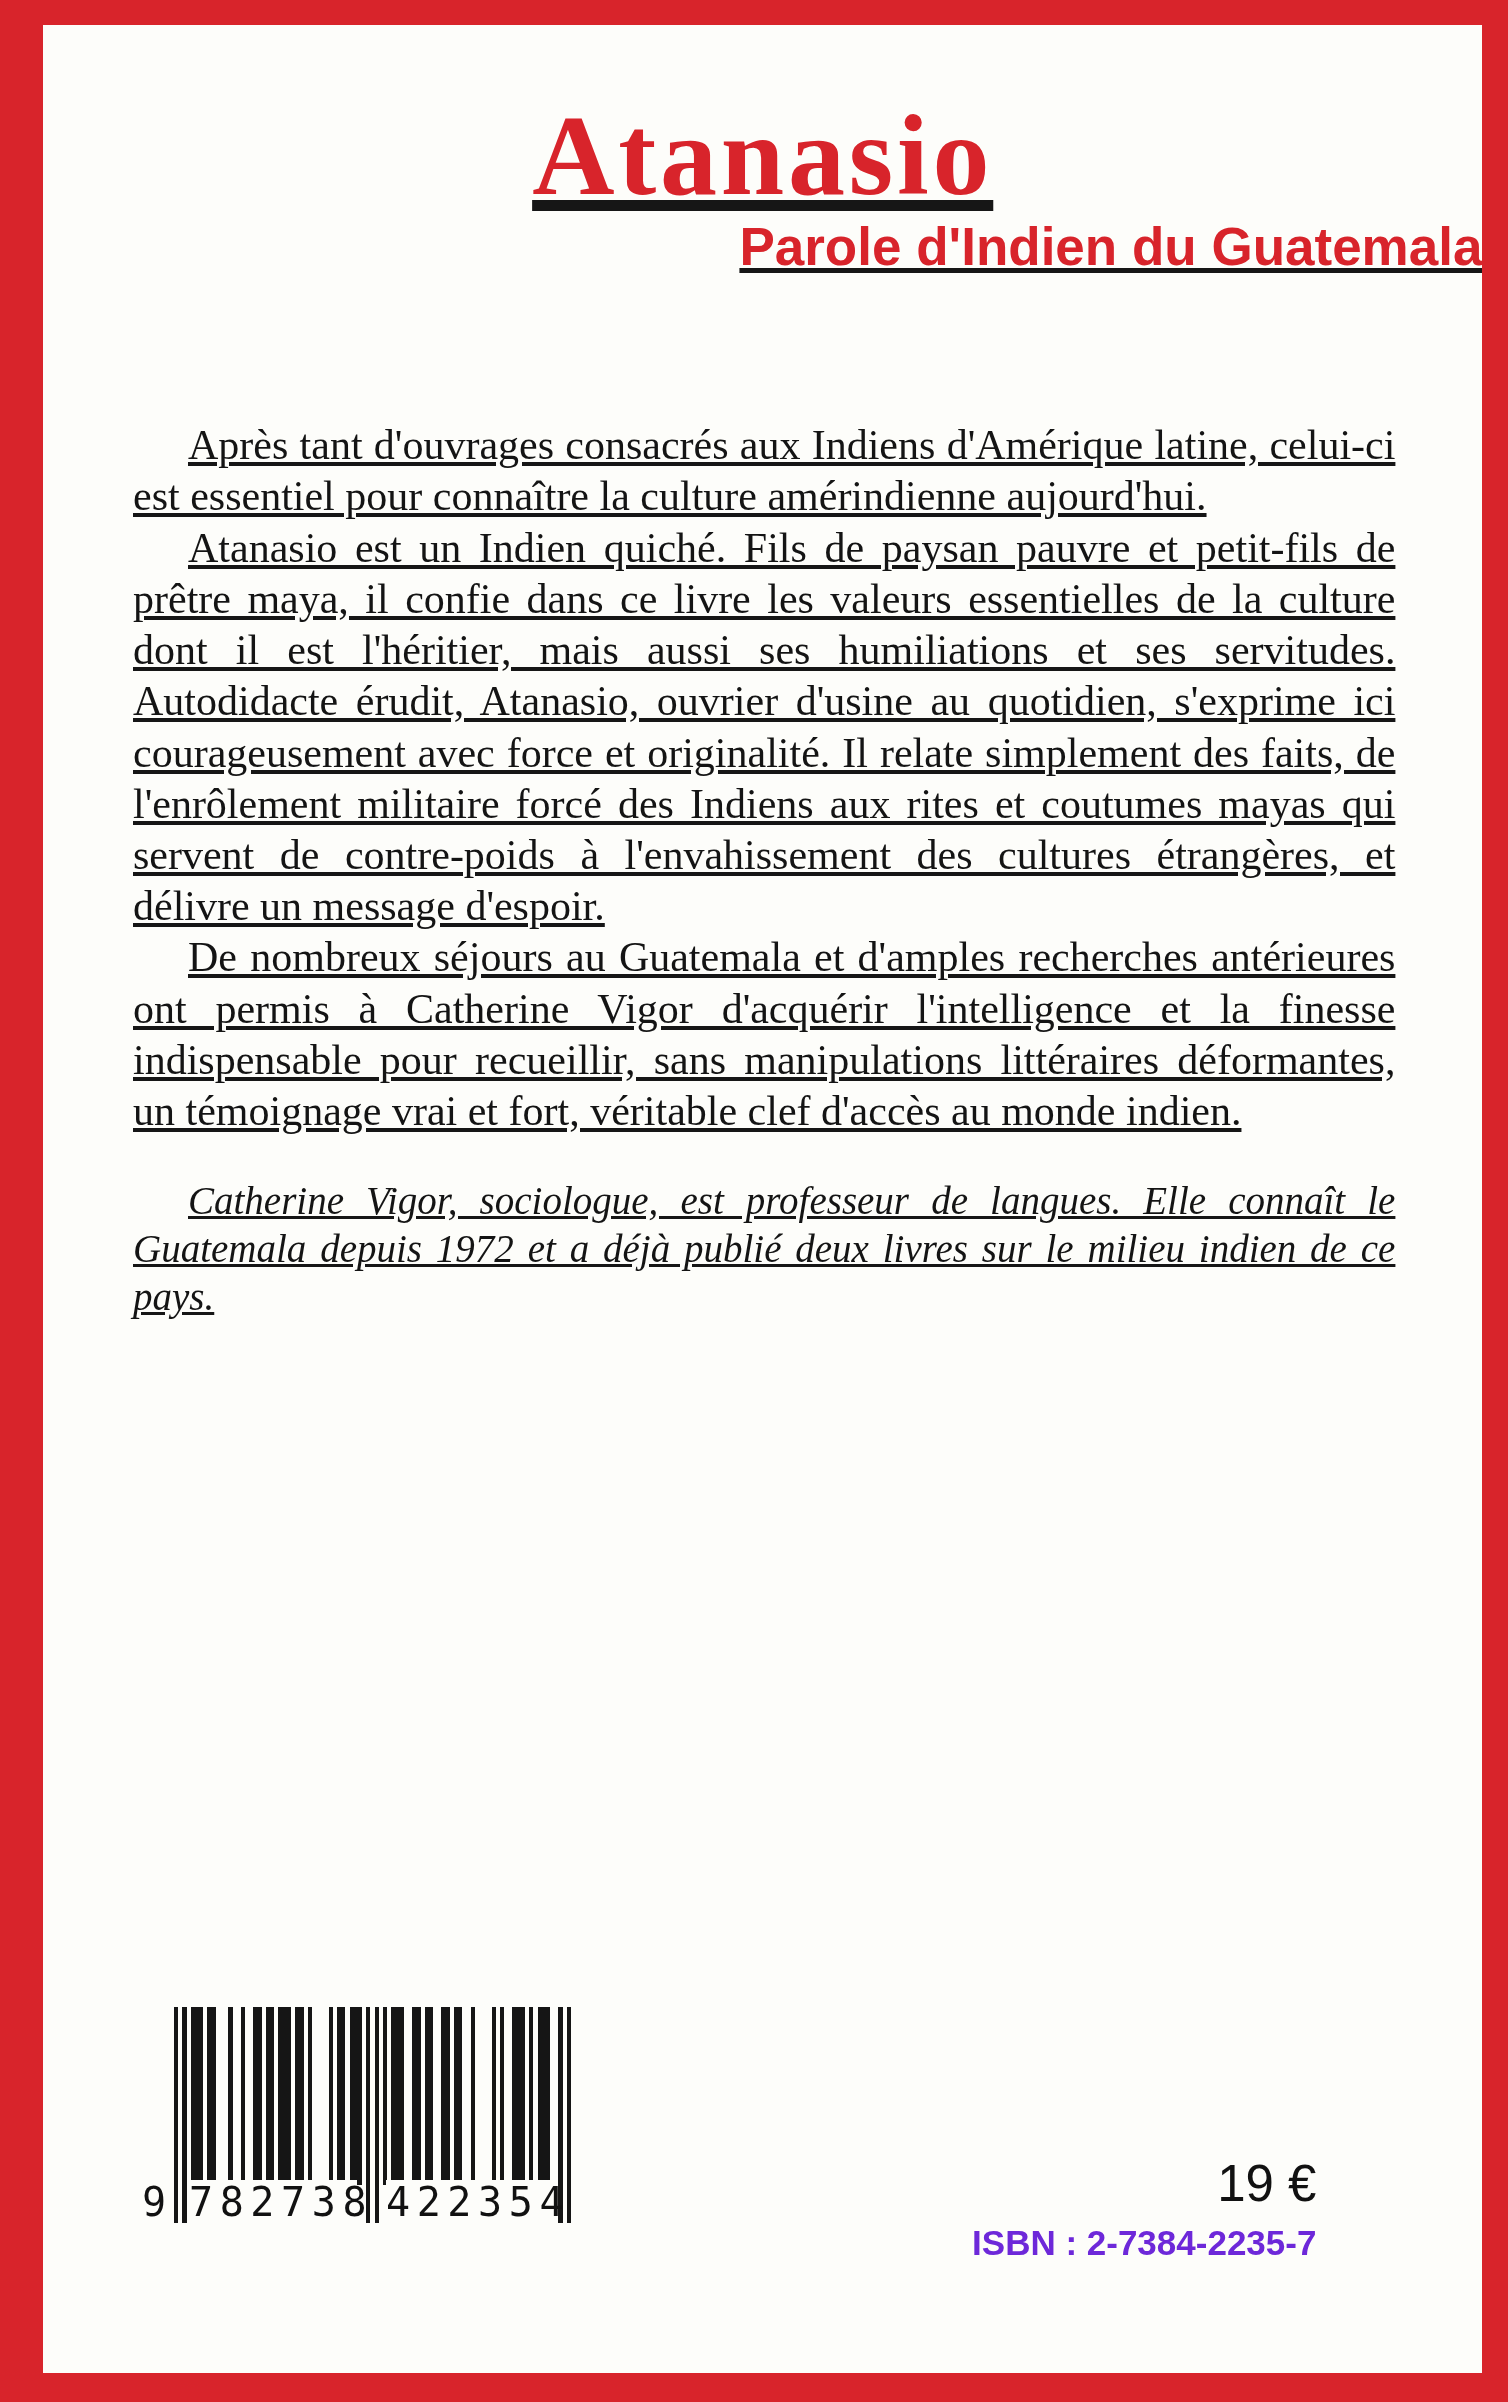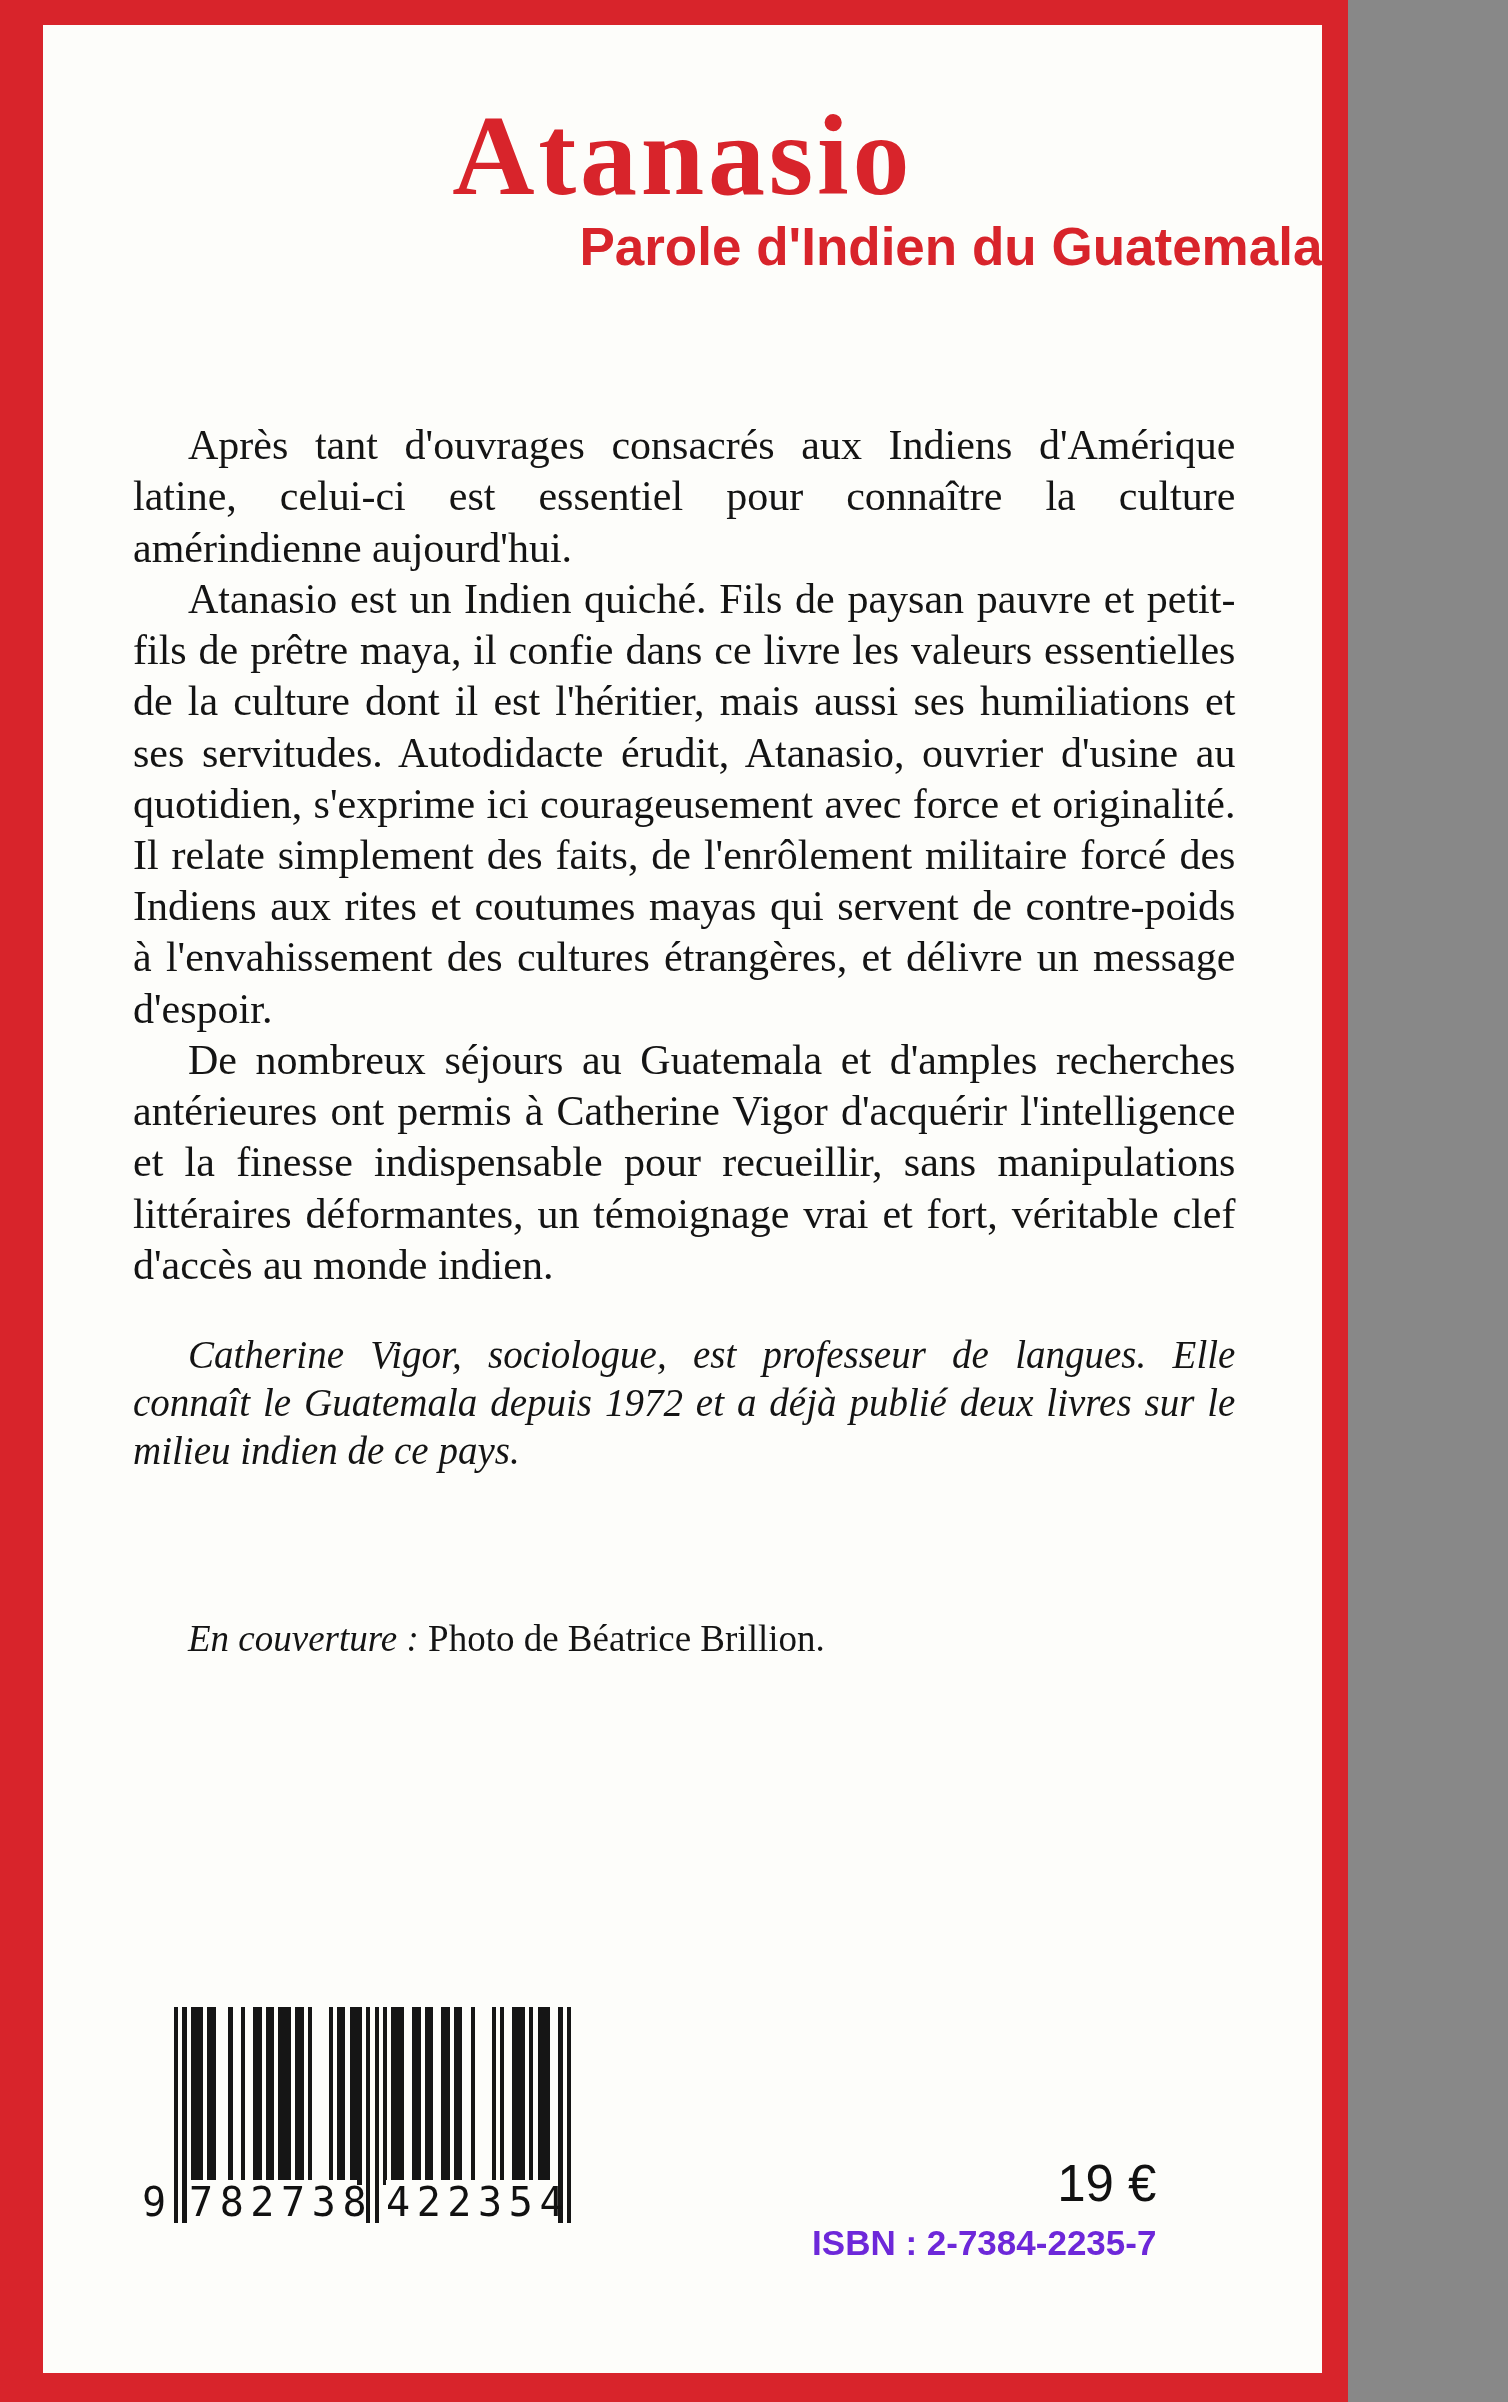--- a/index.html
+++ b/index.html
@@ -1,23 +1,24 @@
 <!DOCTYPE html>
 <html style="font-size:15px"><head>
 <meta charset="utf-8">
 <style>
   html, body { margin:0; padding:0; background:#888; }
   .page {
     position:relative;
-    width:1348px; height:2403px;
+    width:1508px; height:2403px;
     background:#d8242b;           
     box-sizing:border-box;
     padding:24.6px 25.6px 30px 43px;
     font-family:"Liberation Serif", serif;
     color:#161616;
+    text-decoration:underline;
   }
   .inner {
     position:relative;
     width:100%; height:100%;
     background:#fdfdfa;
     box-sizing:border-box;
     overflow:hidden;
   }
   .title {
     margin:71px 0 0 0;
@@ -125,21 +126,20 @@
 
 
     <div class="synopsis">
       <p>Après tant d'ouvrages consacrés aux Indiens d'Amérique latine, celui-ci est essentiel pour connaître la culture amérindienne aujourd'hui.</p>
       <p>Atanasio est un Indien quiché. Fils de paysan pauvre et petit-fils de prêtre maya, il confie dans ce livre les valeurs essentielles de la culture dont il est l'héritier, mais aussi ses humiliations et ses servitudes. Autodidacte érudit, Atanasio, ouvrier d'usine au quotidien, s'exprime ici courageusement avec force et originalité. Il relate simplement des faits, de l'enrôlement militaire forcé des Indiens aux rites et coutumes mayas qui servent de contre-poids à l'envahissement des cultures étrangères, et délivre un message d'espoir.</p>
       <p>De nombreux séjours au Guatemala et d'amples recherches antérieures ont permis à Catherine Vigor d'acquérir l'intelligence et la finesse indispensable pour recueillir, sans manipulations littéraires déformantes, un témoignage vrai et fort, véritable clef d'accès au monde indien.</p>
     </div>
 
     <div class="author-note">Catherine Vigor, sociologue, est professeur de langues. Elle connaît le Guatemala depuis 1972 et a déjà publié deux livres sur le milieu indien de ce pays.</div>
 
-    <div class="credit"><span class="lbl">En couverture :</span><span> Photo de Béatrice Brillion.</span></div>
 
     <div class="barcode">
       <svg viewBox="0 0 95 45" preserveAspectRatio="none" fill="#151515" shape-rendering="crispEdges">
           <rect x="0" y="0" width="1" height="45"></rect>
           <rect x="2" y="0" width="1" height="45"></rect>
           <rect x="4" y="0" width="1" height="37"></rect>
           <rect x="5" y="0" width="1" height="37"></rect>
           <rect x="6" y="0" width="1" height="37"></rect>
           <rect x="8" y="0" width="1" height="37"></rect>
           <rect x="9" y="0" width="1" height="37"></rect>

